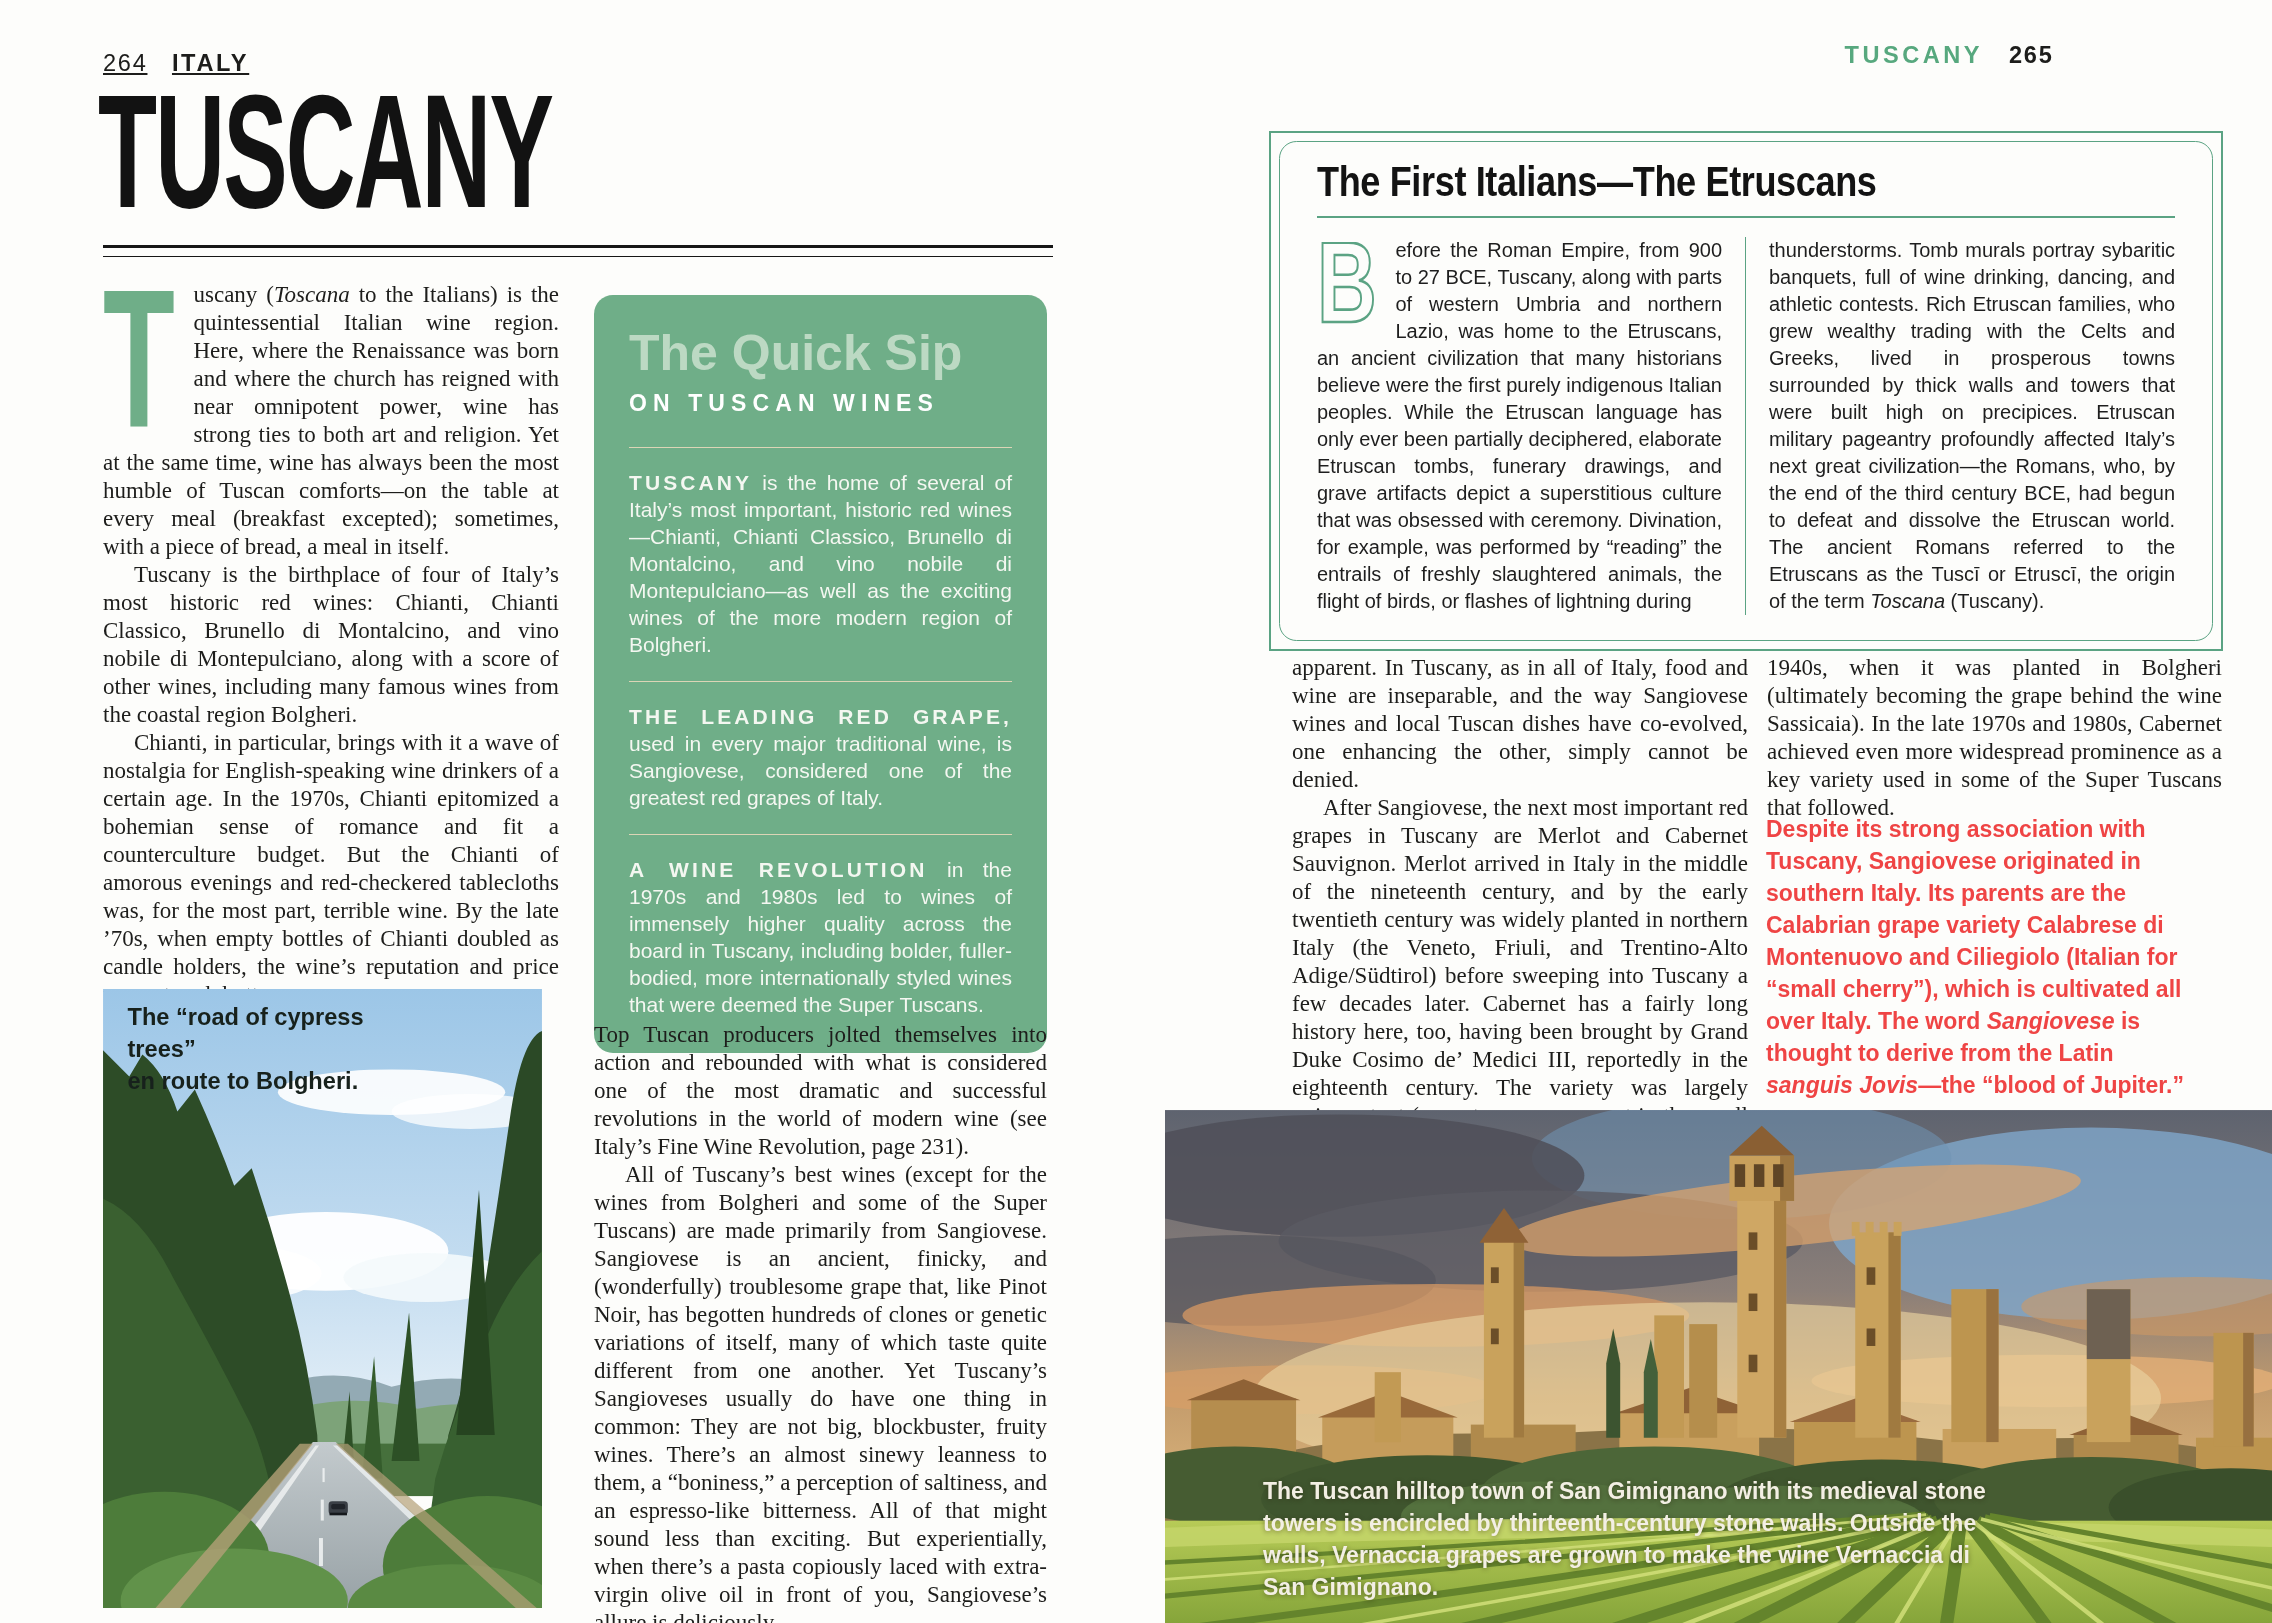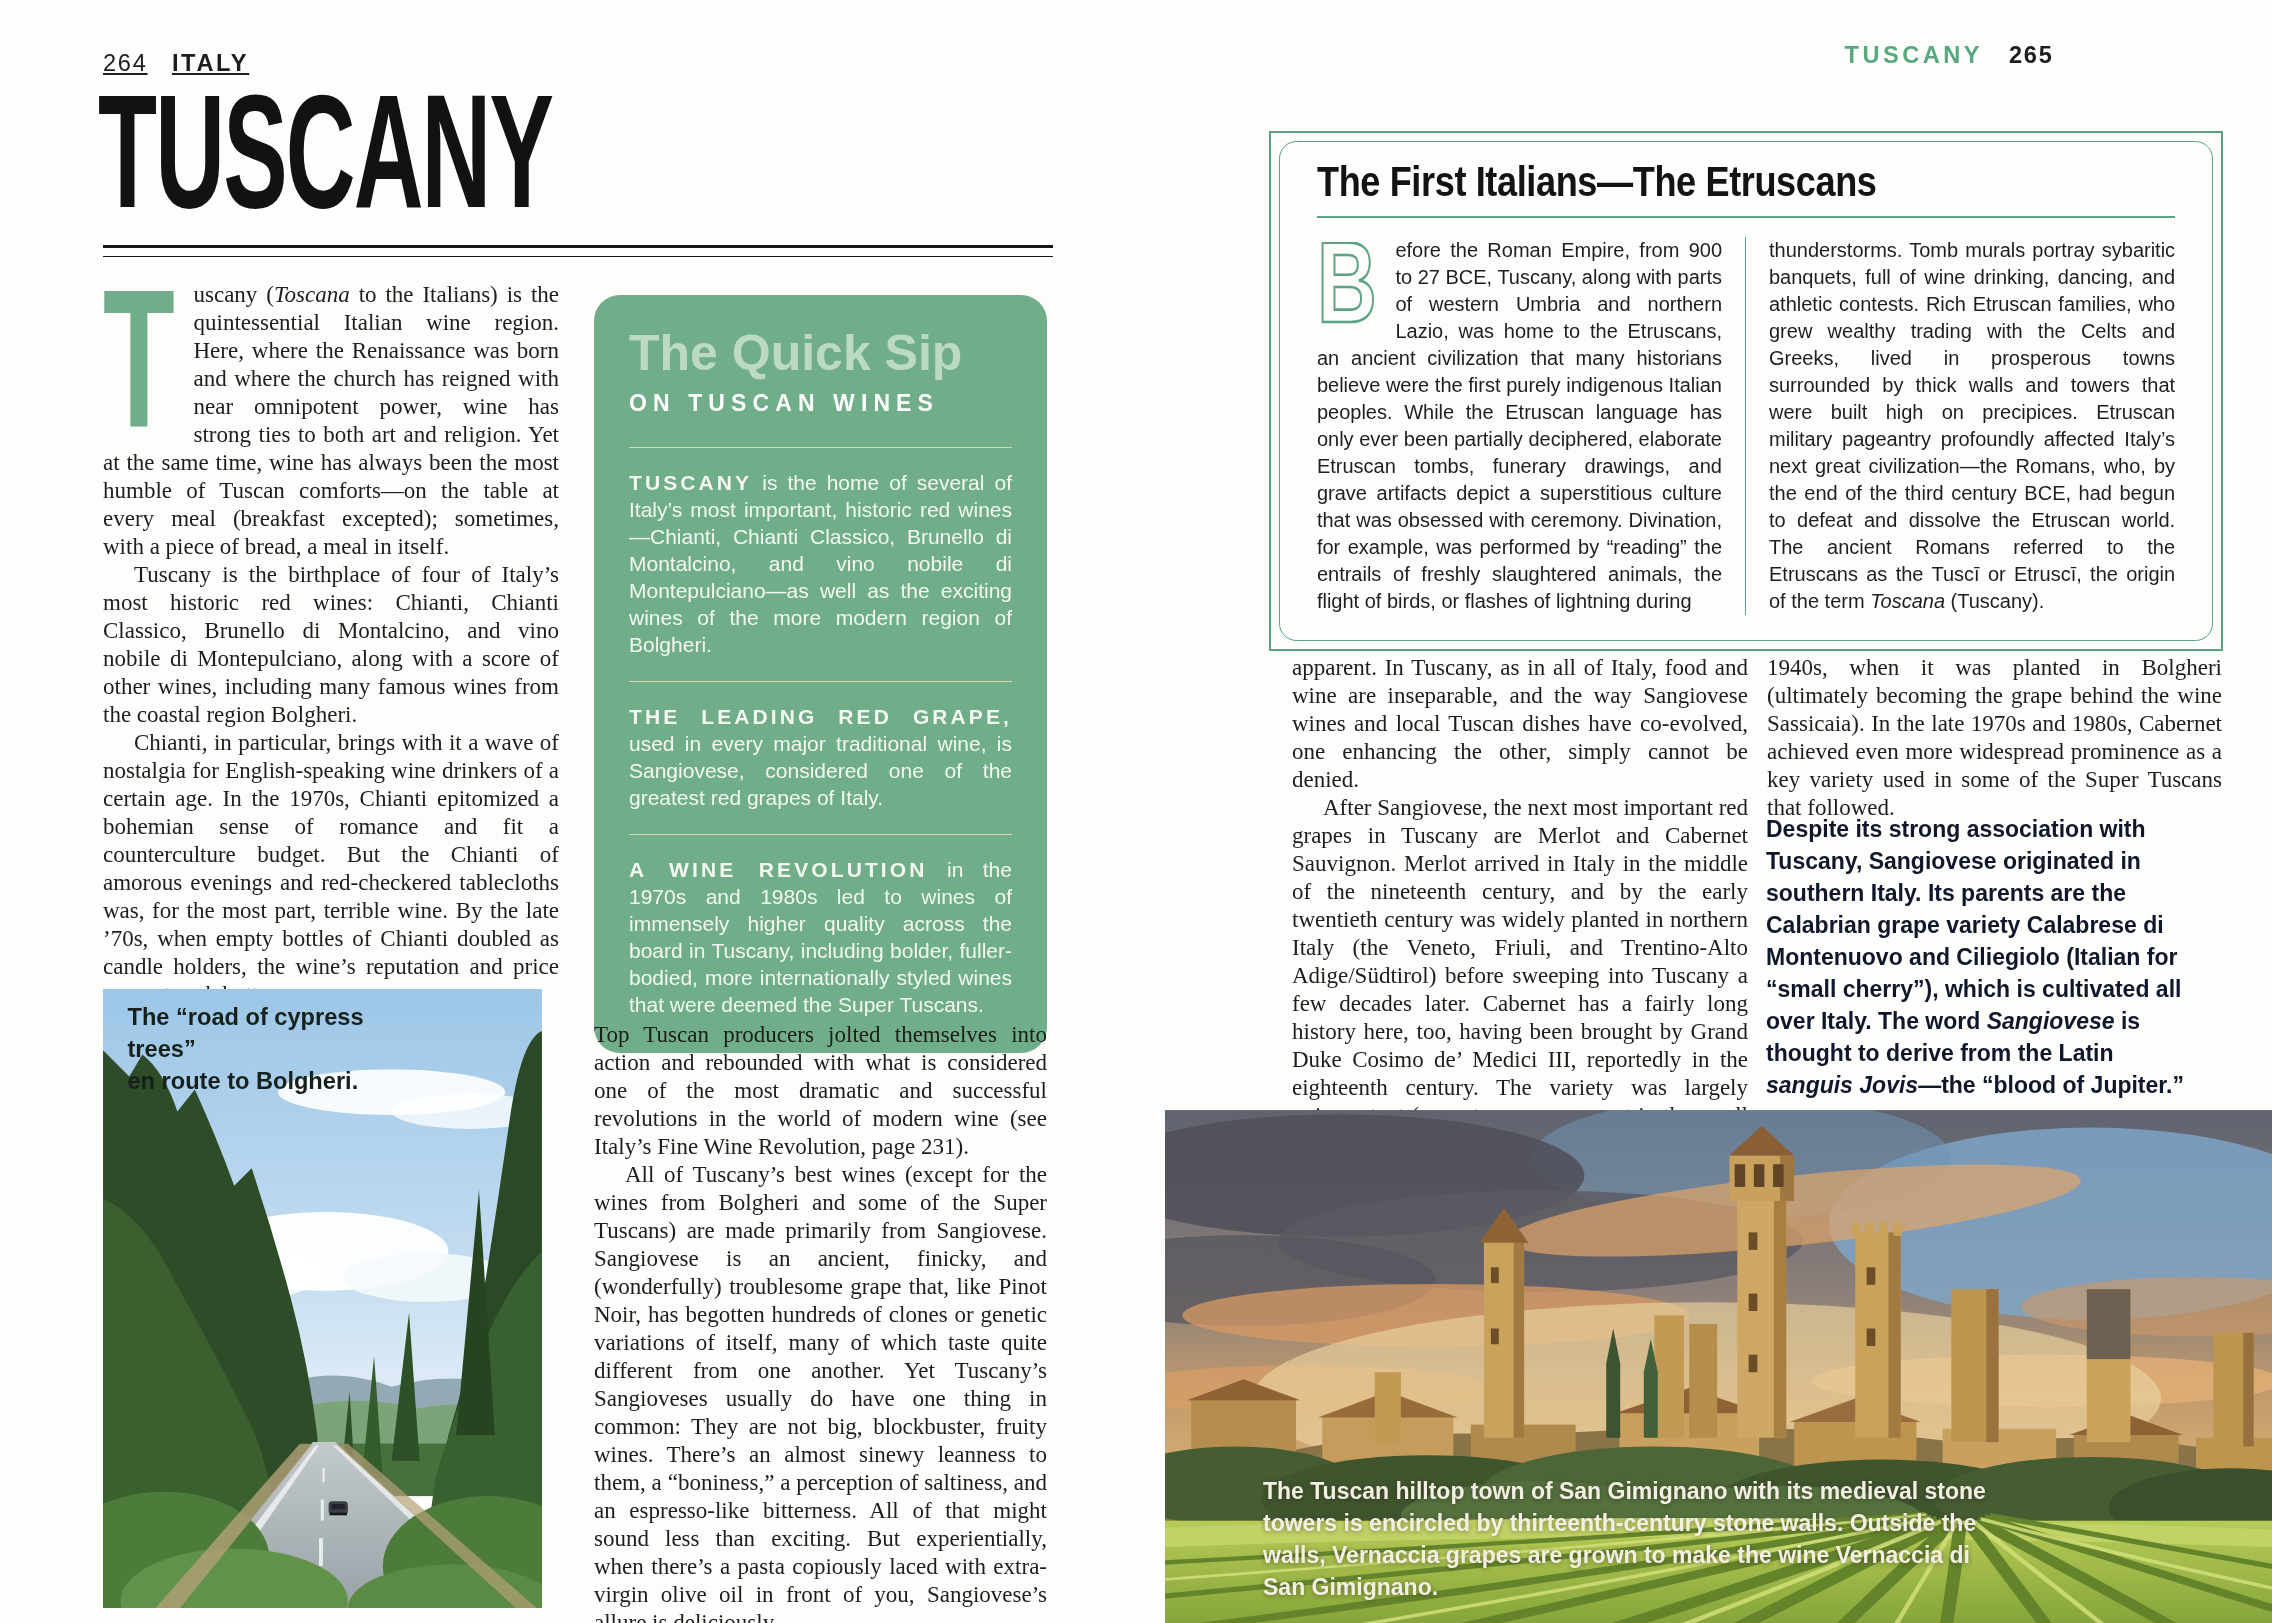--- a/index.html
+++ b/index.html
@@ -47,21 +47,21 @@
              white-space:nowrap;color:#131313;}
   .etr-rule{border:none;border-top:2.2px solid #5ba383;margin:10.5px 0 0;}
   .etr-cols{display:flex;margin-top:19px;font-family:"Liberation Sans",sans-serif;
             font-size:20px;line-height:27px;text-align:justify;color:#1e1e1e;}
   .etr-c1{width:50%;box-sizing:border-box;padding-right:23px;border-right:1.7px solid #5ba383;}
   .etr-c2{width:50%;box-sizing:border-box;padding-left:23px;}
   .dc-b{float:left;width:68px;height:86px;margin:4.4px 10.5px 0 0;}
 
   
   .aside-gray{font-family:"Liberation Sans",sans-serif;font-weight:bold;font-size:23px;
-              line-height:32px;color:#0f172a;}
+              line-height:32px;color:#ef4444;}
   .aside-gray i{font-style:italic;}
 
   
   .photo{overflow:hidden;}
   .photo svg{display:block;}
   .cap-dark{font-family:"Liberation Sans",sans-serif;font-weight:bold;font-size:23.6px;
             line-height:32px;color:#17211c;}
   .cap-light{font-family:Liberation Sans, sans-serif;font-weight:bold;font-size:23px;
              line-height:32px;color:#f3efe4;text-shadow:0 0.9px 5.2px rgba(40,30,10,.45);}
 </style>
@@ -139,21 +139,21 @@
       <ellipse cx="400" cy="708" rx="120" ry="50" fill="#5a8a43"></ellipse>
       <path d="M88,708 L240,520 L225,520 L60,708 Z" fill="#b3a077" opacity="0.8"></path>
       <path d="M472,708 L266,520 L280,520 L496,708 Z" fill="#b3a077" opacity="0.7"></path>
     </svg>
     <div class="abs cap-dark" style="left:24.5px;top:12.2px;width:306px;">
       <div>The “road of cypress trees”</div>
       <div>en route to Bolgheri.</div>
     </div>
   </div>
 
-  <div class="abs qs-box" style="left:594px;top:295px;width:453px;">
+  <div class="abs qs-box" style="left:594px;top:295px;width:453px;border-radius:19px;">
     <div class="qs-title">The Quick Sip</div>
     <div class="qs-sub">ON TUSCAN WINES</div>
     <hr class="qs-rule" style="margin-top:30px;">
     <div class="qs-item"><span class="qs-lead">TUSCANY</span><span> is the home of several of Italy’s most important, historic red wines—Chianti, Chianti Classico, Brunello di Montalcino, and vino nobile di Montepulciano—as well as the exciting wines of the more modern region of Bolgheri.</span></div>
     <hr class="qs-rule">
     <div class="qs-item"><span class="qs-lead">THE LEADING RED GRAPE,</span><span> used in every major traditional wine, is Sangiovese, considered one of the greatest red grapes of Italy.</span></div>
     <hr class="qs-rule">
     <div class="qs-item"><span class="qs-lead">A WINE REVOLUTION</span><span> in the 1970s and 1980s led to wines of immensely higher quality across the board in Tuscany, including bolder, fuller-bodied, more internationally styled wines that were deemed the Super Tuscans.</span></div>
   </div>
 

